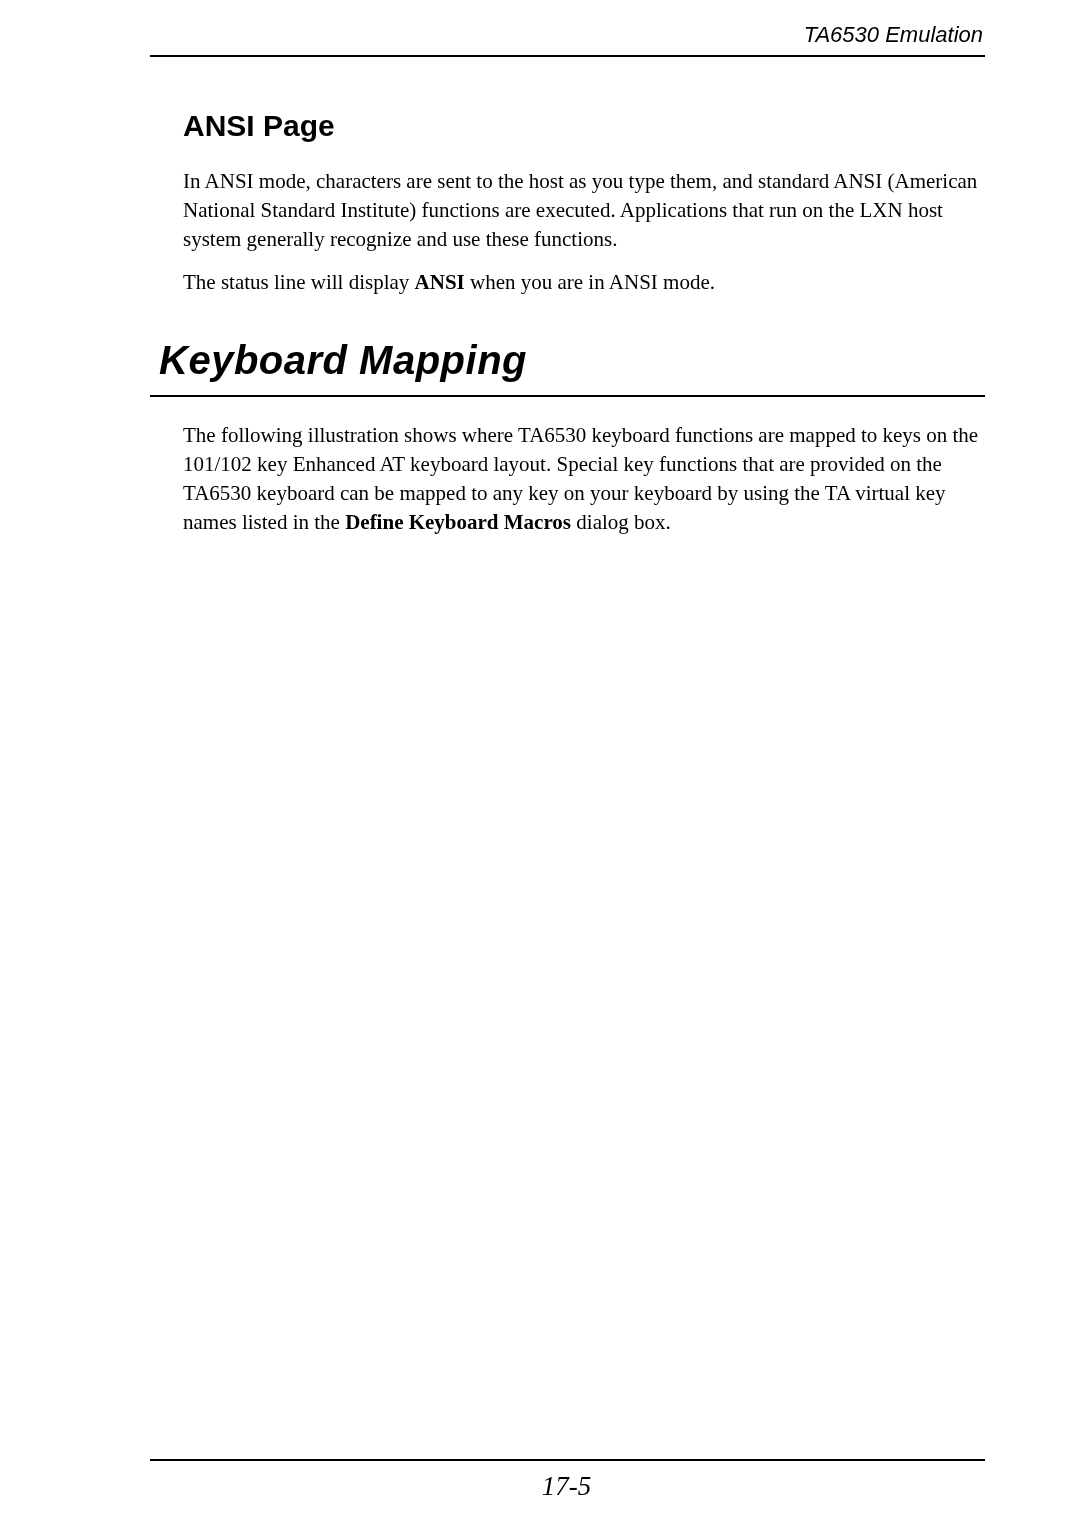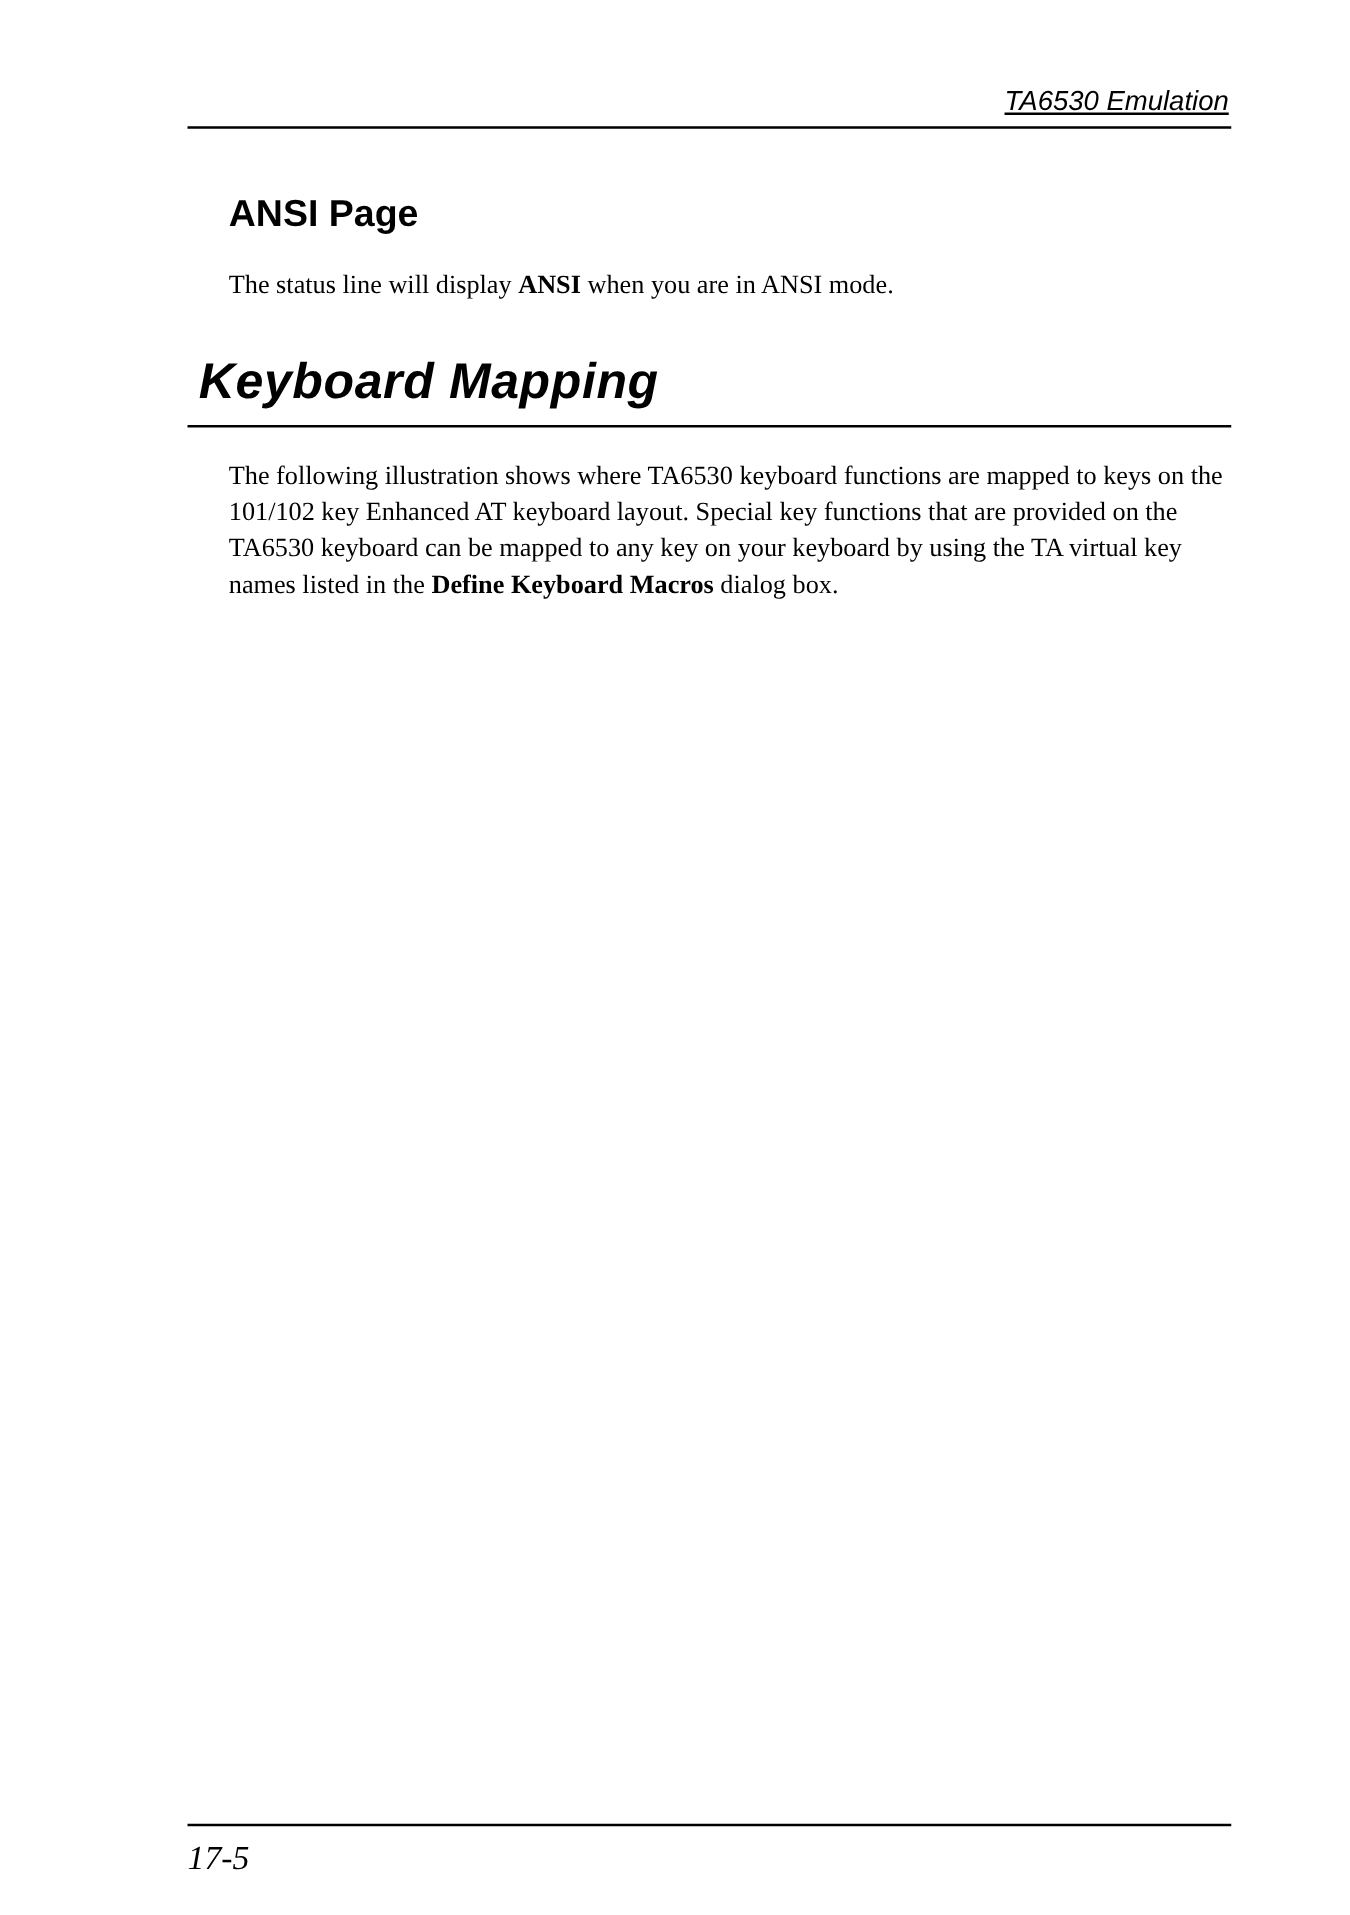--- a/index.html
+++ b/index.html
@@ -8,21 +8,21 @@
     width: 1080px;
     height: 1532px;
     position: relative;
     font-family: "Liberation Serif", serif;
     color: #000000;
     overflow: hidden;
   }
   .page { position: absolute; inset: 0; }
   .content { position: absolute; left: 150px; right: 95px; top: 0; }
 
-  .doc-header { padding-top: 70px; text-decoration: underline; }
+  .doc-header { padding-top: 24px; }
   .doc-header-title {
     text-align: right;
     font-family: "Liberation Sans", sans-serif;
     font-style: italic;
     font-size: 22px;
     line-height: 22px;
     padding-bottom: 9px;
     padding-right: 2px;
   }
   .rule {
@@ -58,41 +58,42 @@
     font-style: italic;
     font-size: 40px;
     line-height: 46px;
     margin-left: 9px;
     letter-spacing: 0.5px;
   }
   .major-rule { margin-top: 12px; }
 
   .doc-footer { position: absolute; left: 150px; right: 95px; top: 1459px; }
   .page-number {
-    text-align: left;
+    text-align: center;
     font-style: italic;
     font-size: 27px;
     line-height: 31px;
     padding-top: 10px;
     padding-right: 2px;
   }
 </style>
 </head>
 <body>
 
 <div class="page">
   <div class="content">
 
     <header class="doc-header">
       <div class="doc-header-title">TA6530 Emulation</div>
       <hr class="rule">
     </header>
 
     <section class="sub-section">
       <h2 class="sub-heading">ANSI Page</h2>
+      <p class="body-text"><span>In ANSI mode, characters are sent to the host as you type them, and standard ANSI (American National Standard Institute) functions are executed. Applications that run on the LXN host system generally recognize and use these functions.</span></p>
       <p class="body-text"><span>The status line will display </span><span class="run-bold">ANSI</span><span> when you are in ANSI mode.</span></p>
     </section>
 
 
     <section class="major-section">
       <h1 class="major-heading">Keyboard Mapping</h1>
       <hr class="rule major-rule">
       <p class="body-text"><span>The following illustration shows where TA6530 keyboard functions are mapped to keys on the 101/102 key Enhanced AT keyboard layout. Special key functions that are provided on the TA6530 keyboard can be mapped to any key on your keyboard by using the TA virtual key names listed in the </span><span class="run-bold">Define Keyboard Macros</span><span> dialog box.</span></p>
     </section>
 

